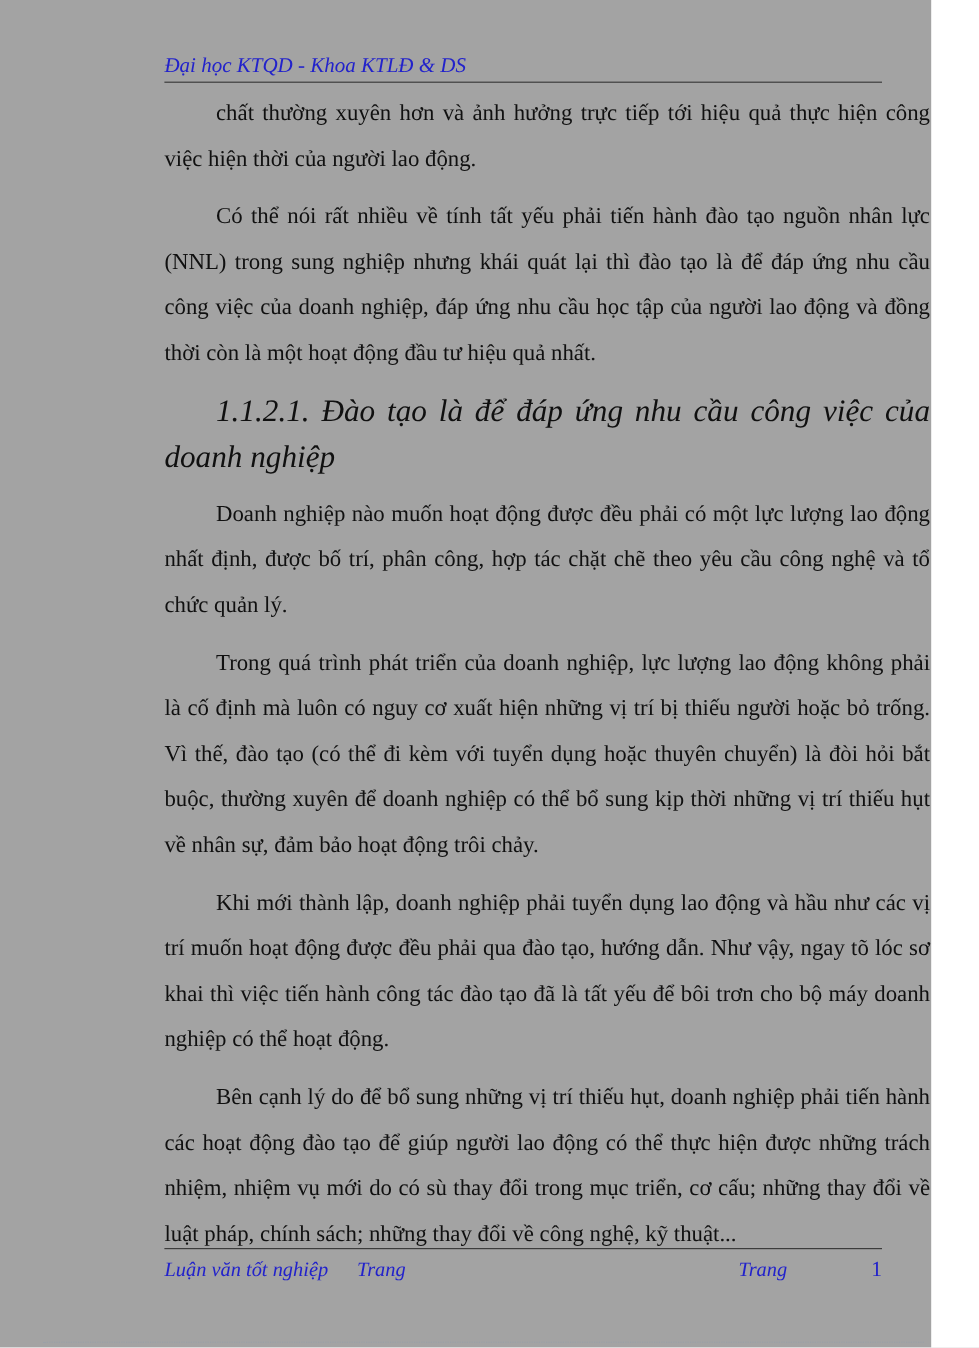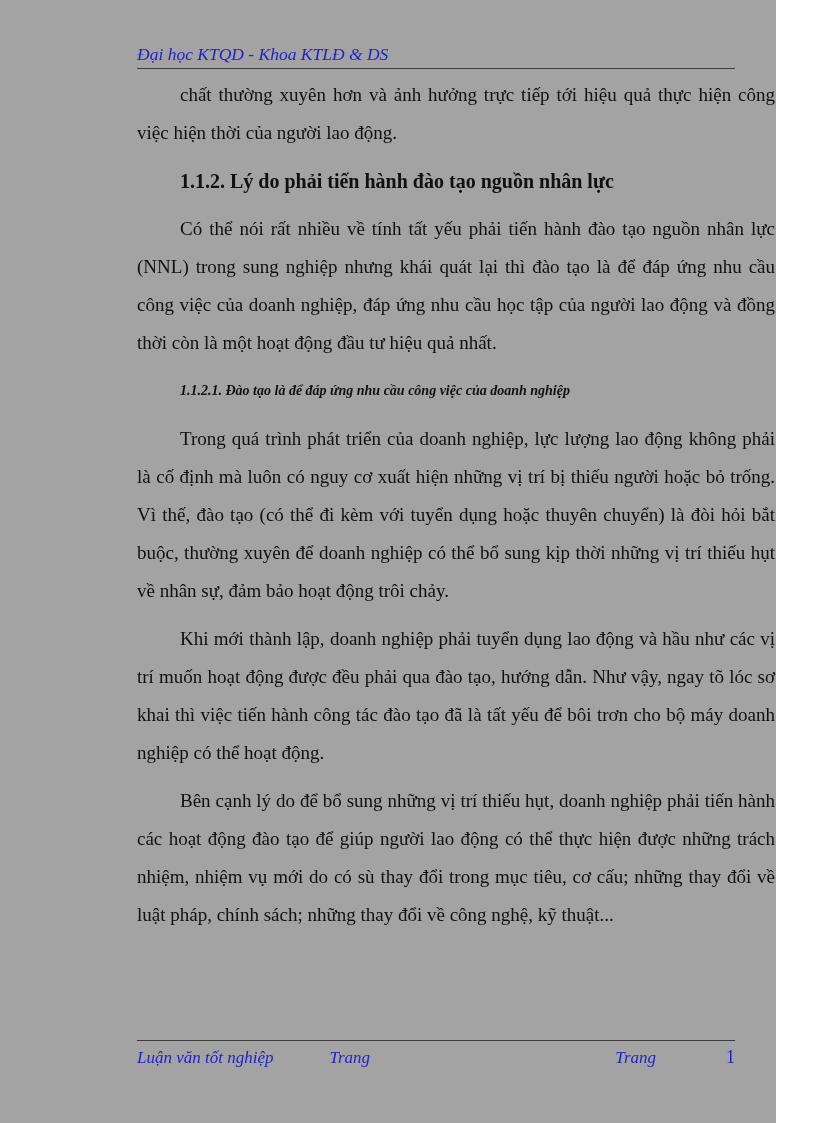--- a/index.html
+++ b/index.html
@@ -59,71 +59,71 @@
     text-indent: 43px;
   }
   .heading-1 {
     font-weight: bold;
     font-size: 20px;
     margin: 15px 0 11px 0;
     text-indent: 0;
     text-align: left;
   }
   .heading-2 {
-    font-weight: bold;
+    font-weight: normal;
     font-style: italic;
-    font-size: 14px;
+    font-size: 26px;
     margin: 15px 0 11px 0;
     text-indent: 0;
     text-align: left;
   }
 
   
   .footer {
     position: absolute;
     left: 137px;
     right: 41px;
     top: 1040px;
     border-top: 1.5px solid #3c3c3c;
     padding-top: 6px;
     display: flex;
     align-items: baseline;
     font-style: italic;
     font-size: 17px;
     color: #2222cb;
     white-space: nowrap;
   }
-  .footer .f-left { display: flex; gap: 56px; }
+  .footer .f-left { display: flex; gap: 24px; }
   .footer .f-right { margin-left: auto; display: flex; gap: 70px; align-items: baseline; }
   .footer .page-num { font-style: normal; font-size: 18px; }
 </style>
 </head>
 <body>
 
 <div class="page">
 
   <div class="header">
     <span>Đại học KTQD - Khoa KTLĐ &amp; DS</span>
   </div>
 
   <div class="body-text">
     <p>chất thường xuyên hơn và ảnh hưởng trực tiếp tới hiệu quả thực hiện công việc hiện thời của người lao động.</p>
 
-    <p class="heading-1">1.1.2. Lý do phải tiến hành đào tạo nguồn nhân lực</p>
 
     <p>Có thể nói rất nhiều về tính tất yếu phải tiến hành đào tạo nguồn nhân lực (NNL) trong sung nghiệp nhưng khái quát lại thì đào tạo là để đáp ứng nhu cầu công việc của doanh nghiệp, đáp ứng nhu cầu học tập của người lao động và đồng thời còn là một hoạt động đầu tư hiệu quả nhất.</p>
 
     <p class="heading-2">1.1.2.1. Đào tạo là để đáp ứng nhu cầu công việc của doanh nghiệp</p>
 
+    <p>Doanh nghiệp nào muốn hoạt động được đều phải có một lực lượng lao động nhất định, được bố trí, phân công, hợp tác chặt chẽ theo yêu cầu công nghệ và tổ chức quản lý.</p>
 
     <p>Trong quá trình phát triển của doanh nghiệp, lực lượng lao động không phải là cố định mà luôn có nguy cơ xuất hiện những vị trí bị thiếu người hoặc bỏ trống. Vì thế, đào tạo (có thể đi kèm với tuyển dụng hoặc thuyên chuyển) là đòi hỏi bắt buộc, thường xuyên để doanh nghiệp có thể bổ sung kịp thời những vị trí thiếu hụt về nhân sự, đảm bảo hoạt động trôi chảy.</p>
 
     <p>Khi mới thành lập, doanh nghiệp phải tuyển dụng lao động và hầu như các vị trí muốn hoạt động được đều phải qua đào tạo, hướng dẫn. Như vậy, ngay tõ lóc sơ khai thì việc tiến hành công tác đào tạo đã là tất yếu để bôi trơn cho bộ máy doanh nghiệp có thể hoạt động.</p>
 
-    <p>Bên cạnh lý do để bổ sung những vị trí thiếu hụt, doanh nghiệp phải tiến hành các hoạt động đào tạo để giúp người lao động có thể thực hiện được những trách nhiệm, nhiệm vụ mới do có sù thay đổi trong mục tiêu, cơ cấu; những thay đổi về luật pháp, chính sách; những thay đổi về công nghệ, kỹ thuật...</p>
+    <p>Bên cạnh lý do để bổ sung những vị trí thiếu hụt, doanh nghiệp phải tiến hành các hoạt động đào tạo để giúp người lao động có thể thực hiện được những trách nhiệm, nhiệm vụ mới do có sù thay đổi trong mục triển, cơ cấu; những thay đổi về luật pháp, chính sách; những thay đổi về công nghệ, kỹ thuật...</p>
 
   </div>
 
   <div class="footer">
     <div class="f-left">
       <span>Luận văn tốt nghiệp</span>
       <span>Trang</span>
     </div>
     <div class="f-right">
       <span>Trang</span>

